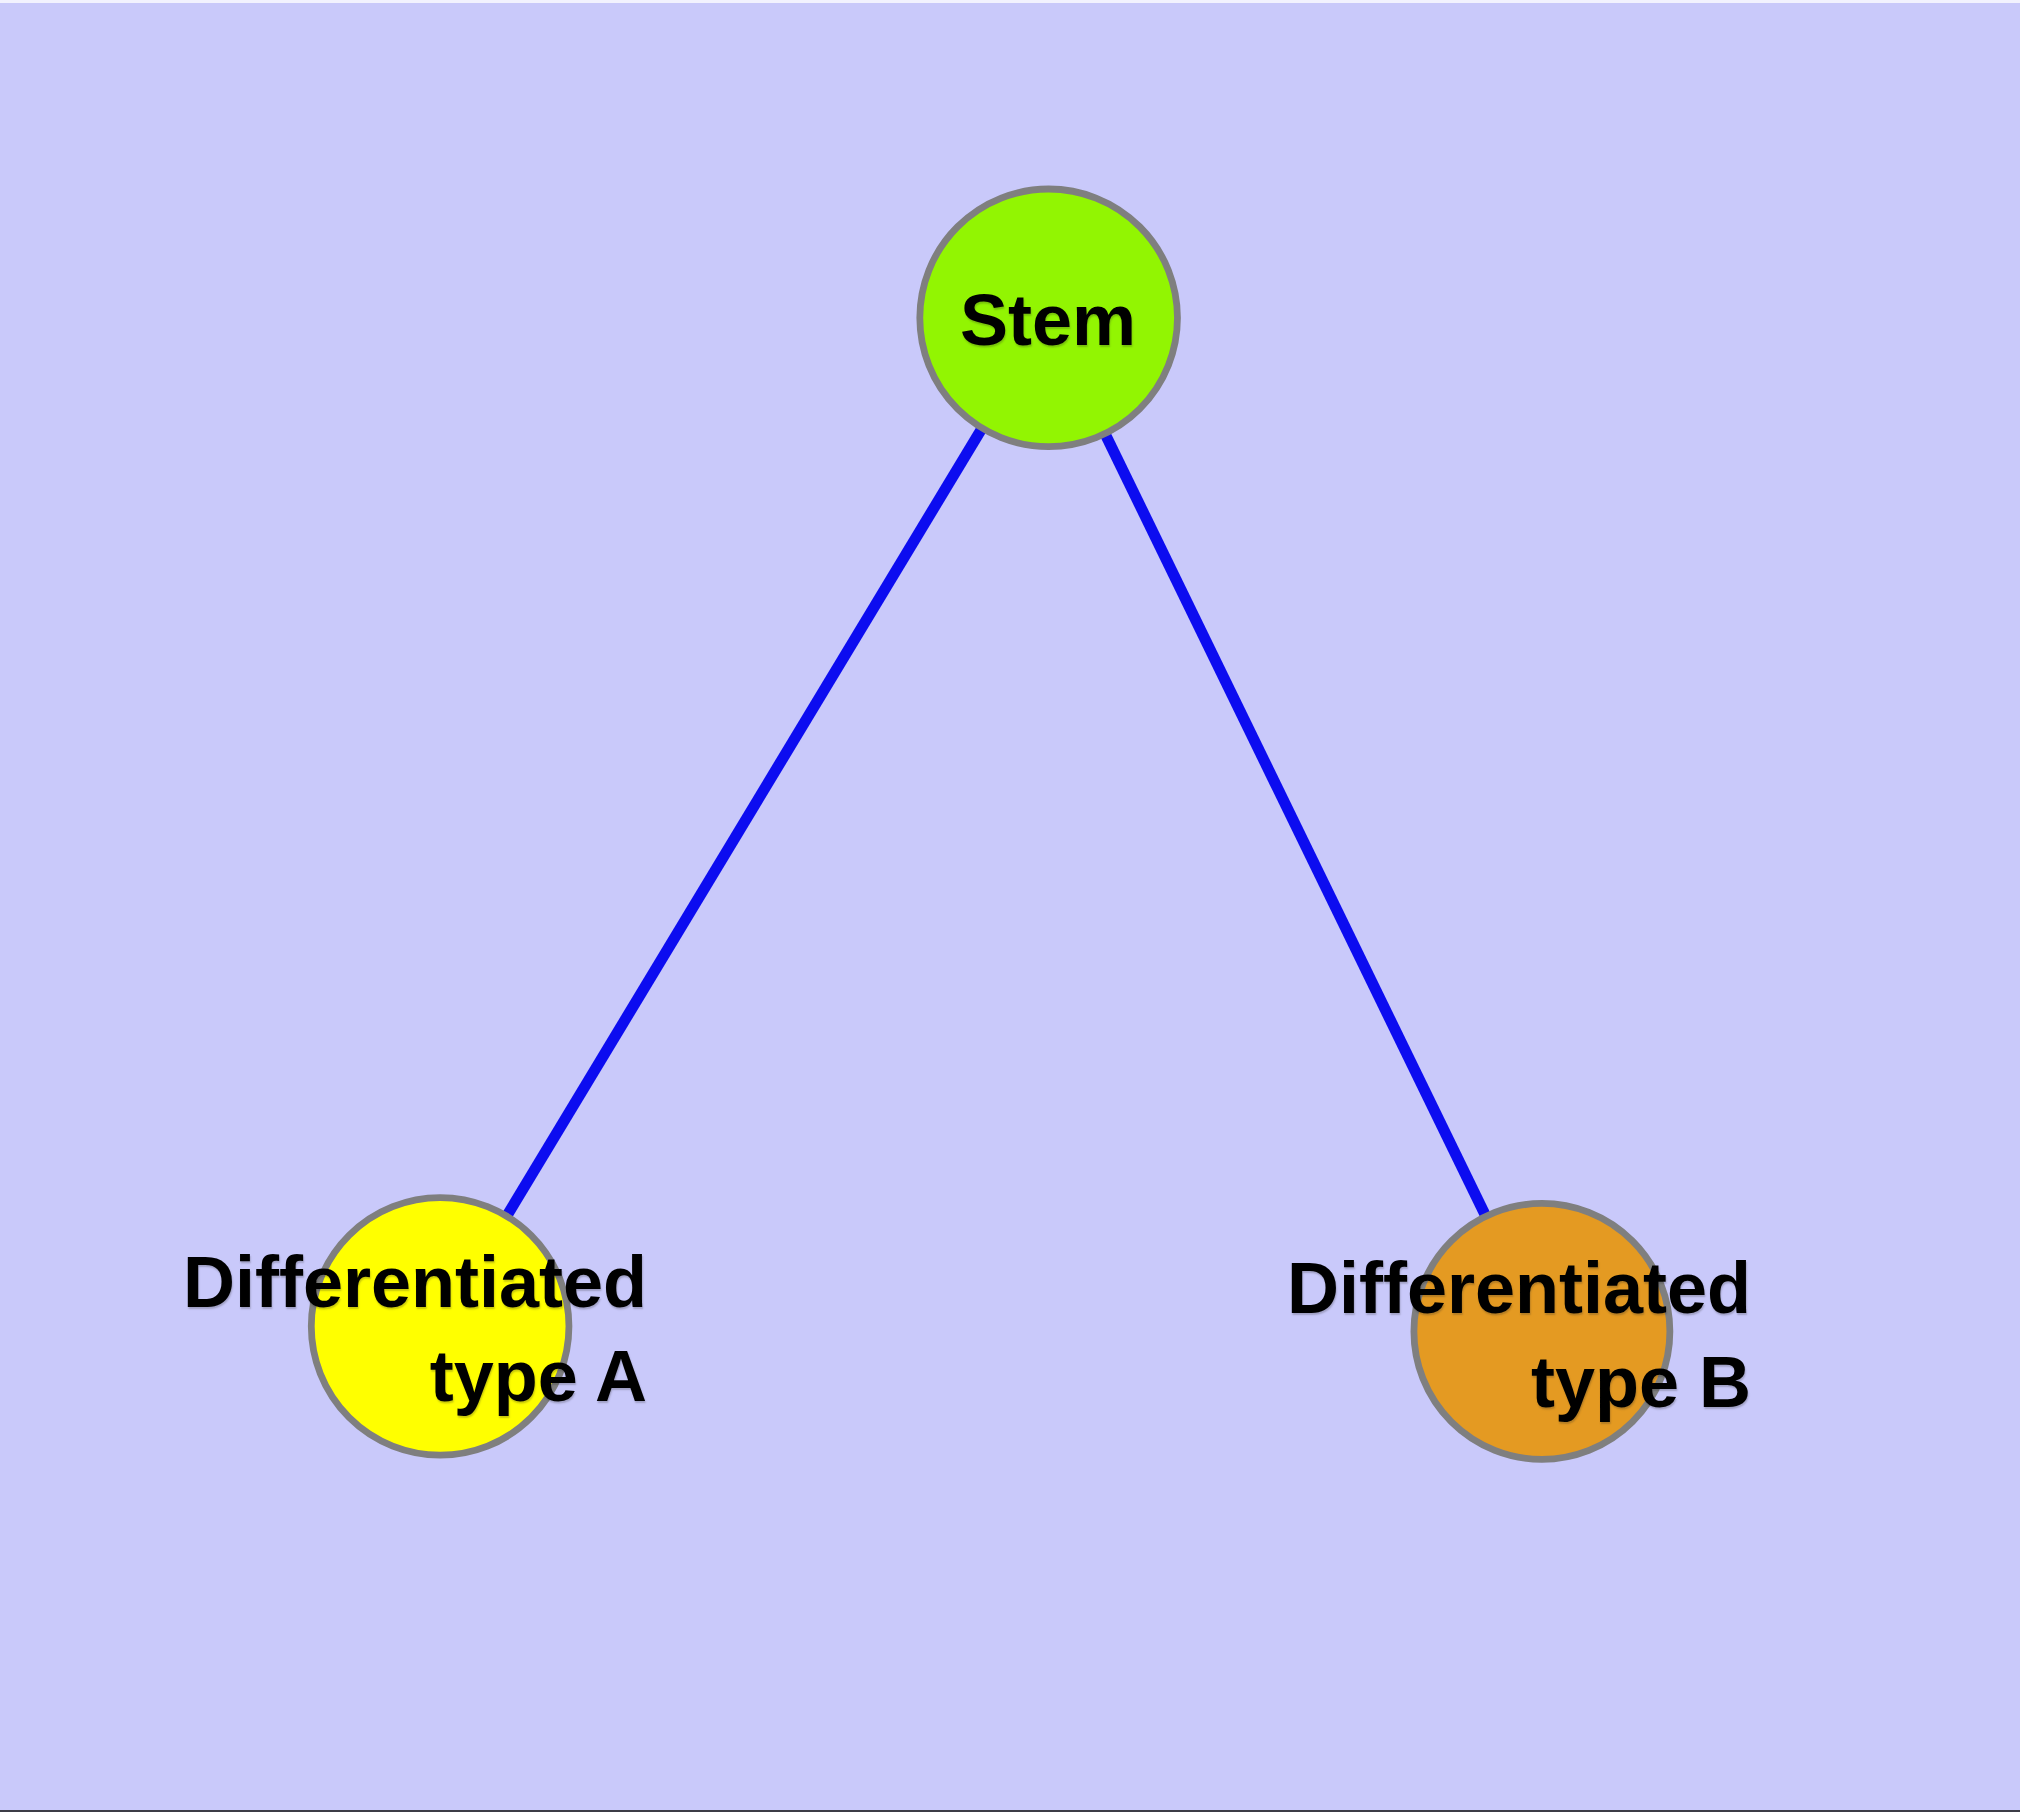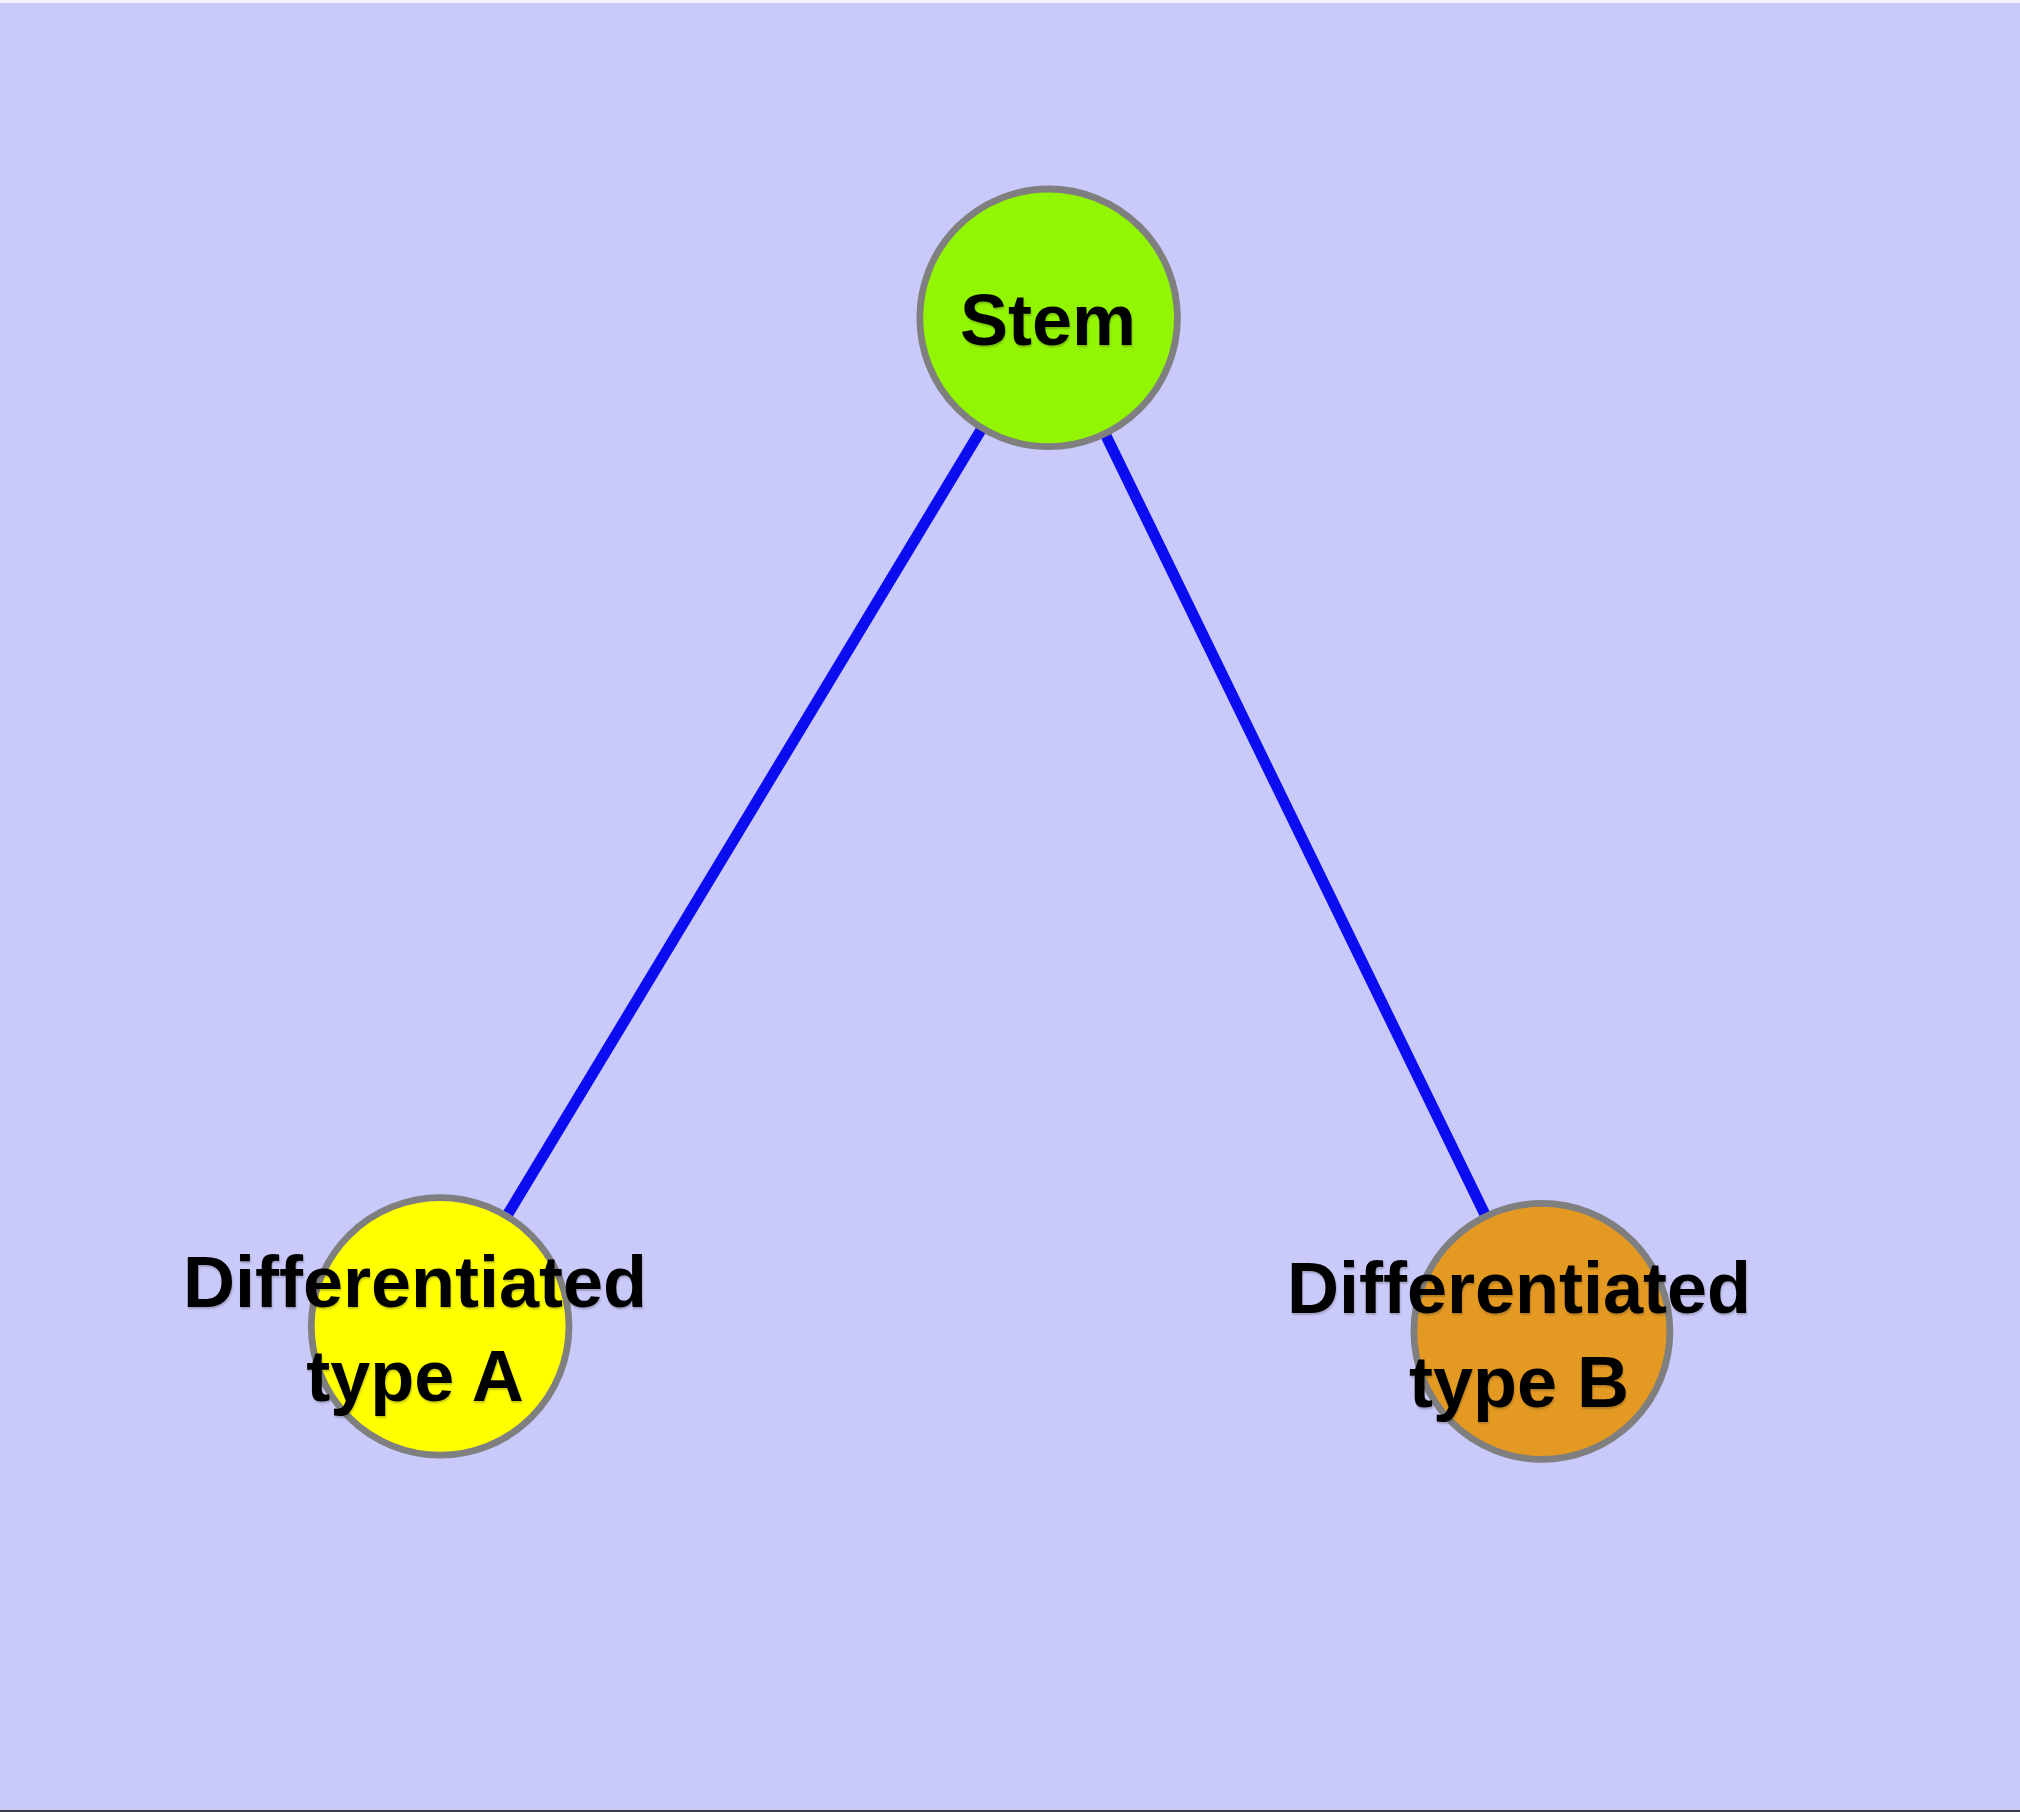--- a/index.html
+++ b/index.html
@@ -30,21 +30,21 @@
     position: absolute;
     left: 0;
     top: 0;
     width: 100%;
     height: 100%;
     pointer-events: none;
   }
   .node-label {
     position: absolute;
     transform: translate(-50%, -50%);
-    text-align: center;
+    text-align: right;
     font-weight: bold;
     font-size: 72px;
     line-height: 94px;
     letter-spacing: 0px;
     color: #000;
     white-space: pre;
     text-shadow: 0.8px 1.7px 1.7px rgba(40,40,40,0.25);
   }
   .edge-strip-top {
     position: absolute;

